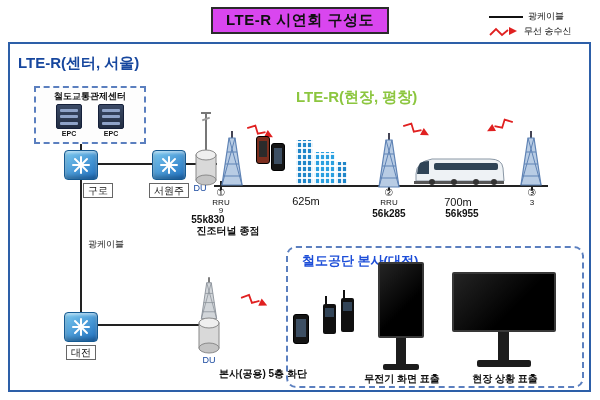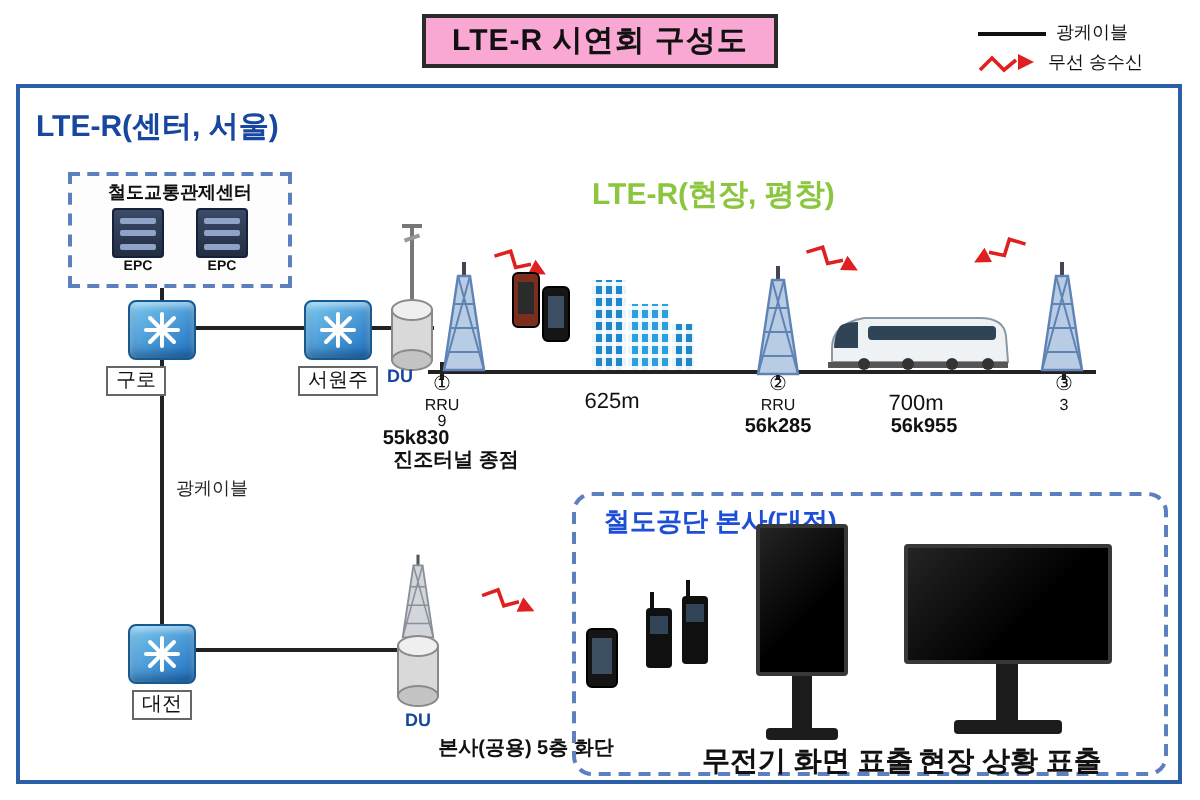--- a/index.html
+++ b/index.html
@@ -1,58 +1,58 @@
 <!DOCTYPE html>
 <html><head>
 <meta charset="utf-8">
 <style>
   *{margin:0;padding:0;box-sizing:border-box}
   body{font-family:"Liberation Sans","DejaVu Sans",sans-serif;color:#111;background:#fff}
   #stage{position:relative;width:600px;height:400px;background:#fff;overflow:hidden}
   .a{position:absolute}
-  .title-box{left:211px;top:7px;width:178px;height:27px;border:2px solid #2b2b2b;background:#f9a8d4;display:flex;align-items:center;justify-content:center;font-size:15px;font-weight:700;letter-spacing:.5px}
+  .title-box{left:211px;top:7px;width:178px;height:27px;border:2px solid #2b2b2b;background:#d946ef;display:flex;align-items:center;justify-content:center;font-size:15px;font-weight:700;letter-spacing:.5px}
   .legend{left:489px;top:9px;width:108px}
   .legend-row{display:flex;align-items:center;gap:5px;height:15px}
   .legend-line{width:34px;height:2px;background:#111;flex:0 0 auto}
   .legend-text{font-size:9px;color:#111;white-space:nowrap}
   .main-border{left:8px;top:42px;width:583px;height:350px;border:2px solid #2d5fa8}
   .sec-center{left:18px;top:54px;font-size:15px;font-weight:700;color:#17479e;white-space:nowrap}
   .sec-field{left:296px;top:88px;font-size:15px;font-weight:700;color:#8cc63f;white-space:nowrap}
   .hline{height:2px;background:#222}
   .vline{width:2px;background:#222}
   .cc-box{left:34px;top:86px;width:112px;height:58px;border:2px dashed #5b7fbf;background:#fdfdfd}
   .cc-title{position:absolute;left:0;top:2px;width:100%;text-align:center;font-size:9px;font-weight:700;white-space:nowrap}
   .cc-servers{position:absolute;left:0;top:16px;width:100%;display:flex;justify-content:center;gap:16px}
   .server-wrap{display:flex;flex-direction:column;align-items:center;gap:1px}
   .server{width:26px;height:25px;background:linear-gradient(#3b4a66,#222d42);border:1px solid #15203a;border-radius:2px;display:flex;flex-direction:column;justify-content:space-evenly;padding:0 3px}
   .server i{display:block;height:3px;background:#8fa3c8;border-radius:1px}
   .server-label{font-size:7px;font-weight:700;color:#111;line-height:8px}
   .switch{width:34px;height:30px;background:linear-gradient(145deg,#7cc9ef,#1d6fc0);border:1px solid #155a92;border-radius:4px;display:flex;align-items:center;justify-content:center;box-shadow:inset 0 -3px 4px rgba(0,0,0,.25),inset 0 2px 3px rgba(255,255,255,.5)}
   .tag{transform:translateX(-50%);font-size:10px;line-height:13px;padding:0 4px;background:#fff;border:1px solid #666;white-space:nowrap}
   .cable-label{font-size:9px;color:#222;background:#fff;padding:0 2px;white-space:nowrap}
-  .du-label{transform:translateX(-50%);font-size:9px;font-weight:700;color:#17479e}
+  .du-label{transform:translateX(-50%);font-size:9px;font-weight:400;color:#17479e}
   .mast{width:2px;background:#777}
   .mast::before{content:"";position:absolute;left:-4px;top:0;width:10px;height:2px;background:#777}
   .mast::after{content:"";position:absolute;left:-3px;top:6px;width:8px;height:2px;background:#999;transform:rotate(-20deg)}
   .track-num{transform:translateX(-50%);font-size:10px;line-height:10px;white-space:nowrap}
   .track-rru{transform:translateX(-50%);font-size:8px;line-height:9px;white-space:nowrap}
   .track-loc{transform:translateX(-50%);font-size:10px;line-height:11px;font-weight:700;white-space:nowrap}
   .track-dist{transform:translateX(-50%);font-size:11px;line-height:10px;white-space:nowrap}
   .phone{width:14px;height:28px;background:#151515;border:1px solid #000;border-radius:3px}
   .phone::before{content:"";position:absolute;left:2px;right:2px;top:4px;bottom:6px;background:#3d4f63}
   .phone.red{background:#7c2e1e}
   .phone.red::before{background:#2b2b2b}
   .radio{width:13px;height:30px;background:#101010;border-radius:2px}
   .radio::before{content:"";position:absolute;left:2px;top:-8px;width:2px;height:8px;background:#101010}
   .radio::after{content:"";position:absolute;left:2px;right:2px;top:4px;height:9px;background:#324457}
   .building{background:#1f86c9;background-image:repeating-linear-gradient(90deg,rgba(255,255,255,.9) 0 2px,transparent 2px 5px),repeating-linear-gradient(0deg,rgba(255,255,255,.9) 0 2px,transparent 2px 6px)}
   .screen{background:linear-gradient(135deg,#242424,#000 60%);border:2px solid #383838;border-radius:2px}
   .pole{background:#1c1c1c}
   .base{background:#1c1c1c;border-radius:2px}
-  .mon-label{font-size:14px;font-weight:700;text-align:center;white-space:nowrap}
+  .mon-label{font-size:10px;font-weight:700;text-align:center;white-space:nowrap}
   .hq-box{left:286px;top:246px;width:298px;height:142px;border:2px dashed #5b7fbf;border-radius:10px}
   .hq-title{position:absolute;left:14px;top:4px;font-size:13px;font-weight:700;color:#1d4ed8;white-space:nowrap}
   .floor-label{font-size:10px;font-weight:700;text-align:center;white-space:nowrap}
 </style>
 </head>
 <body>
 
 <div id="stage">
 
   <div class="a title-box">
@@ -114,21 +114,21 @@
   <div class="a switch" style="left:64px;top:150px">
     <svg width="22" height="20" viewBox="0 0 20 20">
       <g stroke="#fff" stroke-width="2" stroke-linecap="round">
         <line x1="10" y1="2" x2="10" y2="18"></line>
           <line x1="2" y1="10" x2="18" y2="10"></line>
         <line x1="4" y1="4" x2="16" y2="16"></line>
           <line x1="16" y1="4" x2="4" y2="16"></line>
       </g>
     </svg>
   </div>
-  <div class="a tag" style="left:68px;top:183px">구로</div>
+  <div class="a tag" style="left:98px;top:183px">구로</div>
 
   <div class="a switch" style="left:152px;top:150px">
     <svg width="22" height="20" viewBox="0 0 20 20">
       <g stroke="#fff" stroke-width="2" stroke-linecap="round">
         <line x1="10" y1="2" x2="10" y2="18"></line>
           <line x1="2" y1="10" x2="18" y2="10"></line>
         <line x1="4" y1="4" x2="16" y2="16"></line>
           <line x1="16" y1="4" x2="4" y2="16"></line>
       </g>
     </svg>

